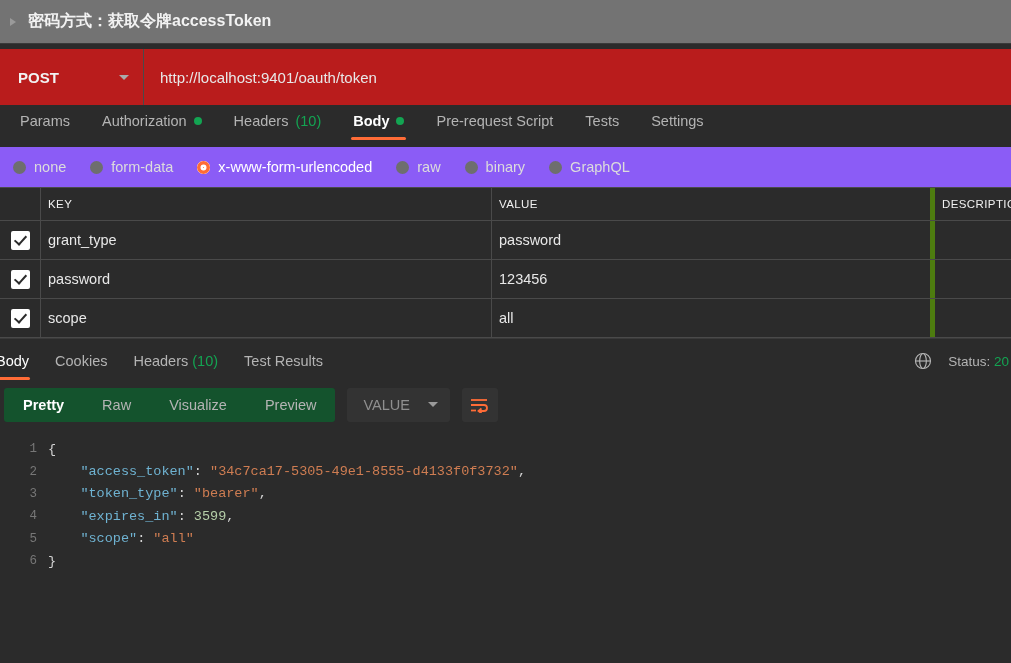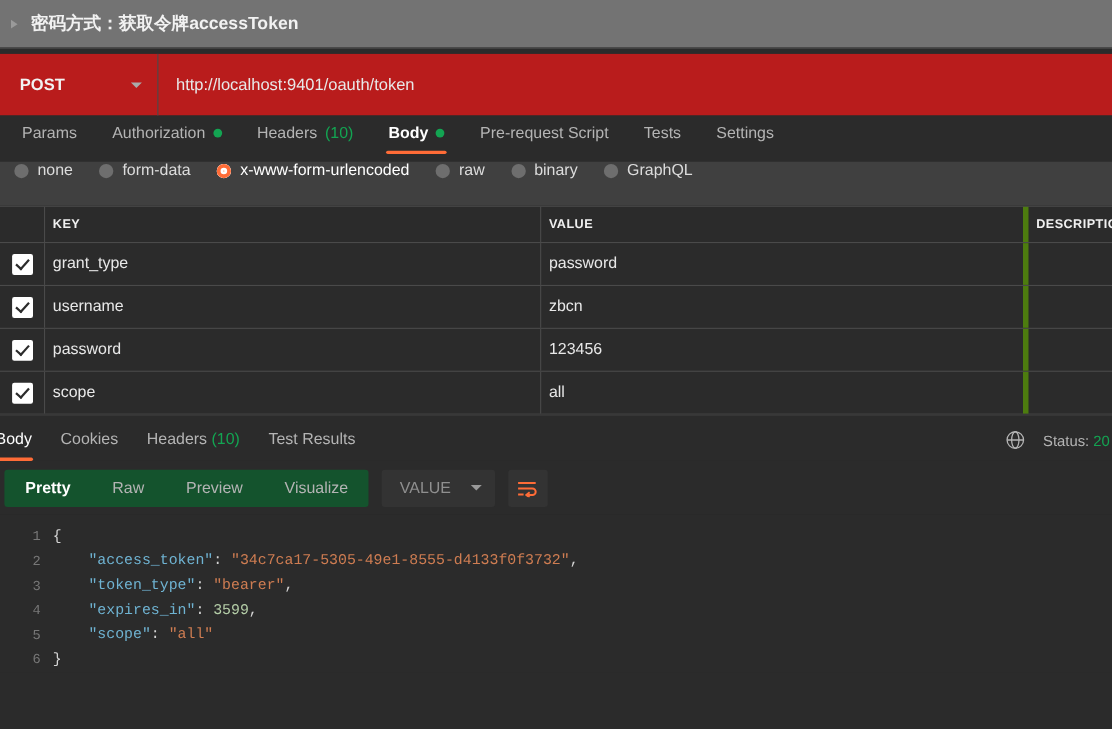--- a/index.html
+++ b/index.html
@@ -95,24 +95,24 @@
     border-radius: 50%;
     background: #13a452;
     display: inline-block;
   }
   .count-green { color: #13a452; }
 
   
   .radio-row {
     height: 40px;
     display: flex;
-    align-items: flex-start;
+    align-items: center;
     padding-left: 13px;
     gap: 24px;
-    background: #404040;
+    background: #8b5cf6;
   }
   .radio-item {
     display: flex;
     align-items: center;
     gap: 8px;
     color: #dcdcdc;
     font-size: 14.5px;
     white-space: nowrap;
   }
   .radio-mark {
@@ -174,21 +174,21 @@
     flex: 1;
     height: 100%;
     display: flex;
     align-items: center;
     padding-left: 7px;
     overflow: hidden;
   }
   .th {
     color: #f0f0f0;
     font-size: 11.5px;
-    font-weight: bold;
+    font-weight: normal;
     letter-spacing: 0.4px;
     white-space: nowrap;
   }
   .td { color: #e8e8e8; font-size: 14.5px; }
   .checkbox {
     width: 19px; height: 19px;
     background: #ffffff;
     border-radius: 2px;
     position: relative;
   }
@@ -416,34 +416,20 @@
         </div>
         <div class="cell-desc">
           <span class="td"></span>
         </div>
       </div>
       <div class="trow">
         <div class="cell-check">
           <span class="checkbox"></span>
         </div>
         <div class="cell-key">
-          <span class="td">username</span>
-        </div>
-        <div class="cell-val">
-          <span class="td">zbcn</span>
-        </div>
-        <div class="cell-desc">
-          <span class="td"></span>
-        </div>
-      </div>
-      <div class="trow">
-        <div class="cell-check">
-          <span class="checkbox"></span>
-        </div>
-        <div class="cell-key">
           <span class="td">password</span>
         </div>
         <div class="cell-val">
           <span class="td">123456</span>
         </div>
         <div class="cell-desc">
           <span class="td"></span>
         </div>
       </div>
       <div class="trow">
@@ -478,22 +464,22 @@
     </svg>
     <span class="status-text"><span>Status:</span>
       <span class="status-code">20</span></span>
   </div>
 </div>
 
 <div class="pretty-bar">
   <div class="view-group" id="view-group">
       <div class="view-btn active">Pretty</div>
       <div class="view-btn">Raw</div>
+      <div class="view-btn">Visualize</div>
       <div class="view-btn">Preview</div>
-      <div class="view-btn">Visualize</div>
     </div>
   <div class="json-select">
     <span class="json-label">VALUE</span>
     <span class="json-caret"></span>
   </div>
   <div class="wrap-btn">
     <svg width="19" height="16" viewBox="0 0 19 16" fill="none" stroke="#ff6c37" stroke-width="1.8">
       <line x1="1" y1="3" x2="17" y2="3"></line>
       <path d="M1 8 H14 a3 3 0 0 1 0 6 H9"></path>
       <polyline points="11.5,11.5 8.5,14 11.5,16.3"></polyline>

